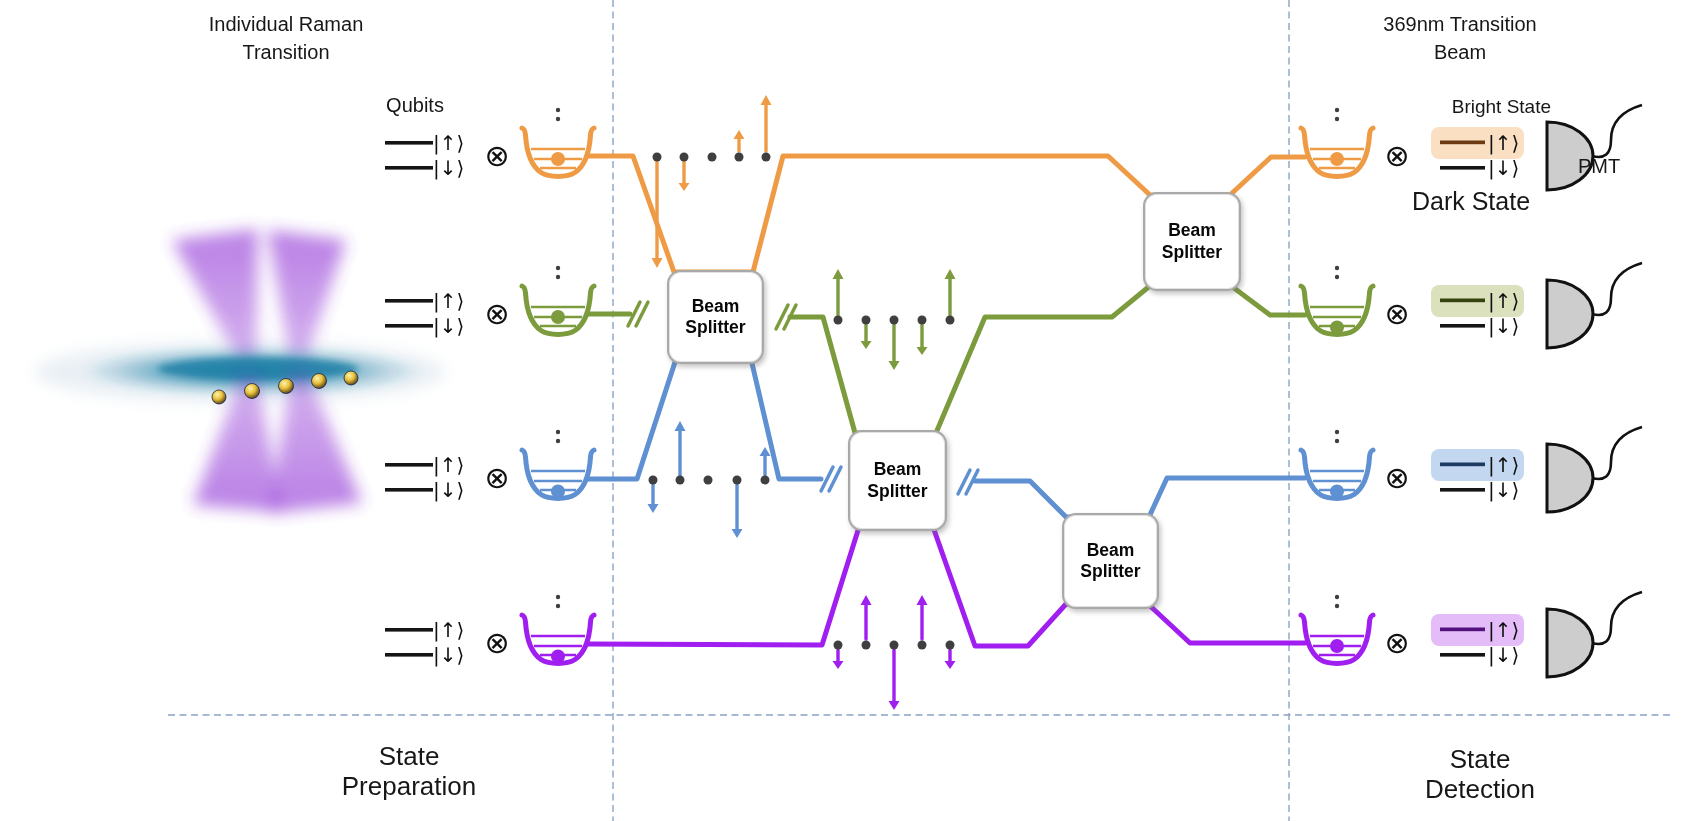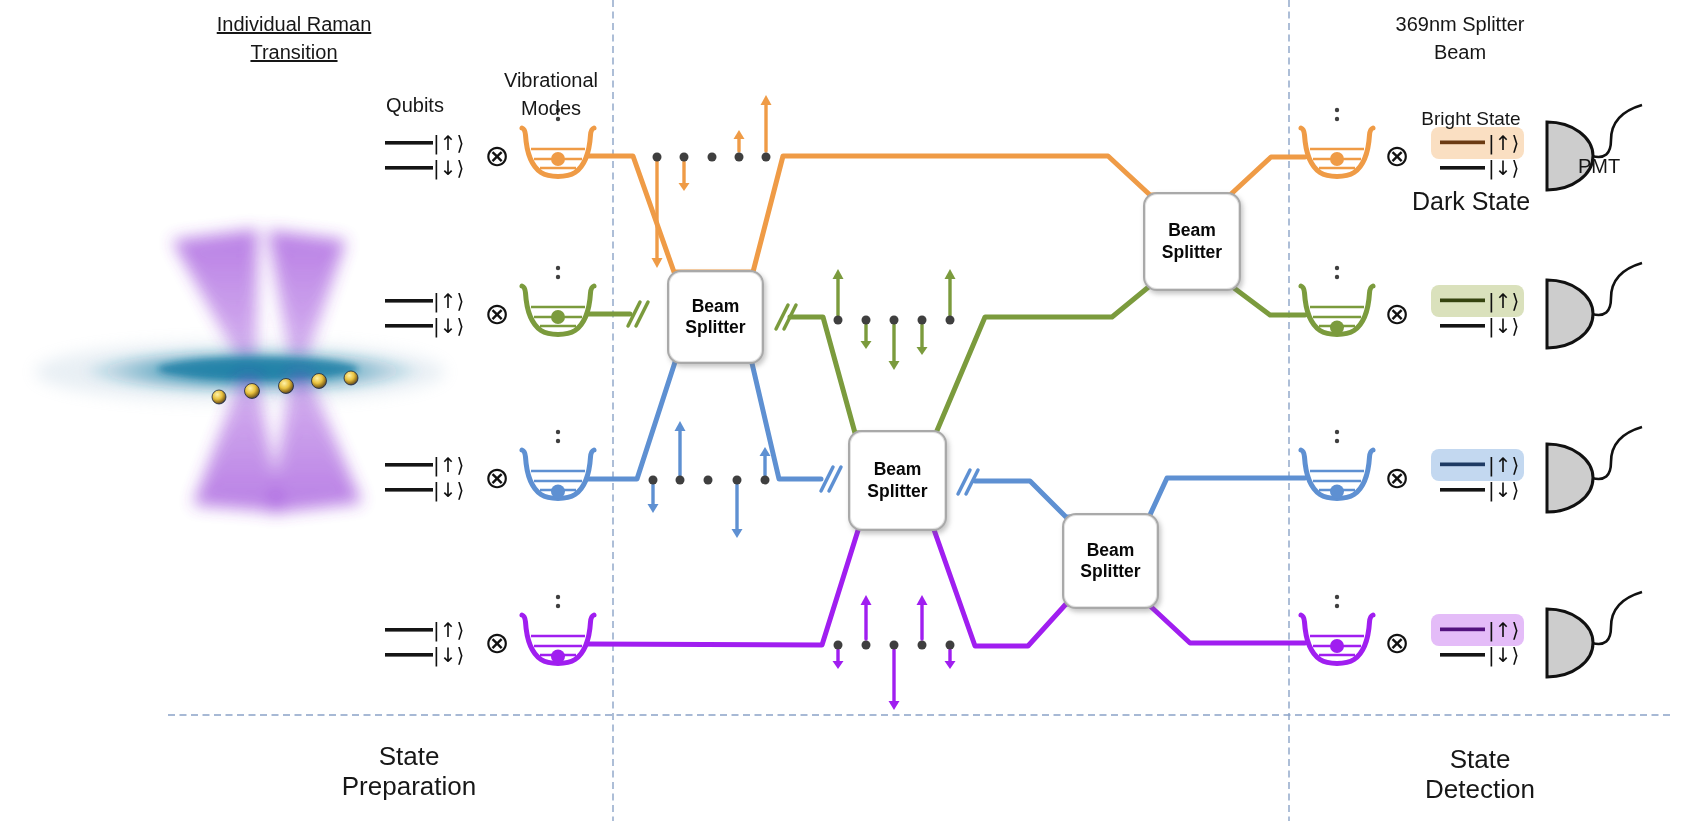--- a/index.html
+++ b/index.html
@@ -245,28 +245,26 @@
 
 <div class="bs" style="left:667px;top:270px;width:93px;height:90px;">Beam
 Splitter</div>
 <div class="bs" style="left:848px;top:430px;width:95px;height:97px;">Beam
 Splitter</div>
 <div class="bs" style="left:1143px;top:192px;width:94px;height:95px;">Beam
 Splitter</div>
 <div class="bs" style="left:1062px;top:513px;width:93px;height:92px;">Beam
 Splitter</div>
 
-<div class="lbl" style="left:184px;top:10px;width:220px;line-height:28px;text-decoration:underline;">Individual Raman
+<div class="lbl" style="left:176px;top:10px;width:220px;line-height:28px;">Individual Raman
 Transition</div>
 <div class="lbl" style="left:365px;top:92px;width:100px;">Qubits</div>
-<div class="lbl" style="left:476px;top:66px;width:150px;line-height:28px;">Vibrational
-Modes</div>
-<div class="lbl" style="left:1350px;top:10px;width:220px;line-height:28px;">369nm Splitter
+<div class="lbl" style="left:1350px;top:10px;width:220px;line-height:28px;">369nm Transition
 Beam</div>
-<div class="lbl" style="left:1391px;top:105px;width:160px;font-size:19px;">Bright State</div>
+<div class="lbl" style="left:1391px;top:93px;width:160px;font-size:19px;text-align:right;">Bright State</div>
 <div class="lbl" style="left:1391px;top:188px;width:160px;font-size:25px;">Dark State</div>
 <div class="lbl" style="left:1567px;top:153px;width:64px;">PMT</div>
 
 <div class="lbl sec" style="left:309px;top:741px;width:200px;">State
 Preparation</div>
 <div class="lbl sec" style="left:1380px;top:744px;width:200px;">State
 Detection</div>
 
 <span class="ket" style="left:433px;top:131px;">|↑⟩</span>
 <span class="ket" style="left:433px;top:156px;">|↓⟩</span>

